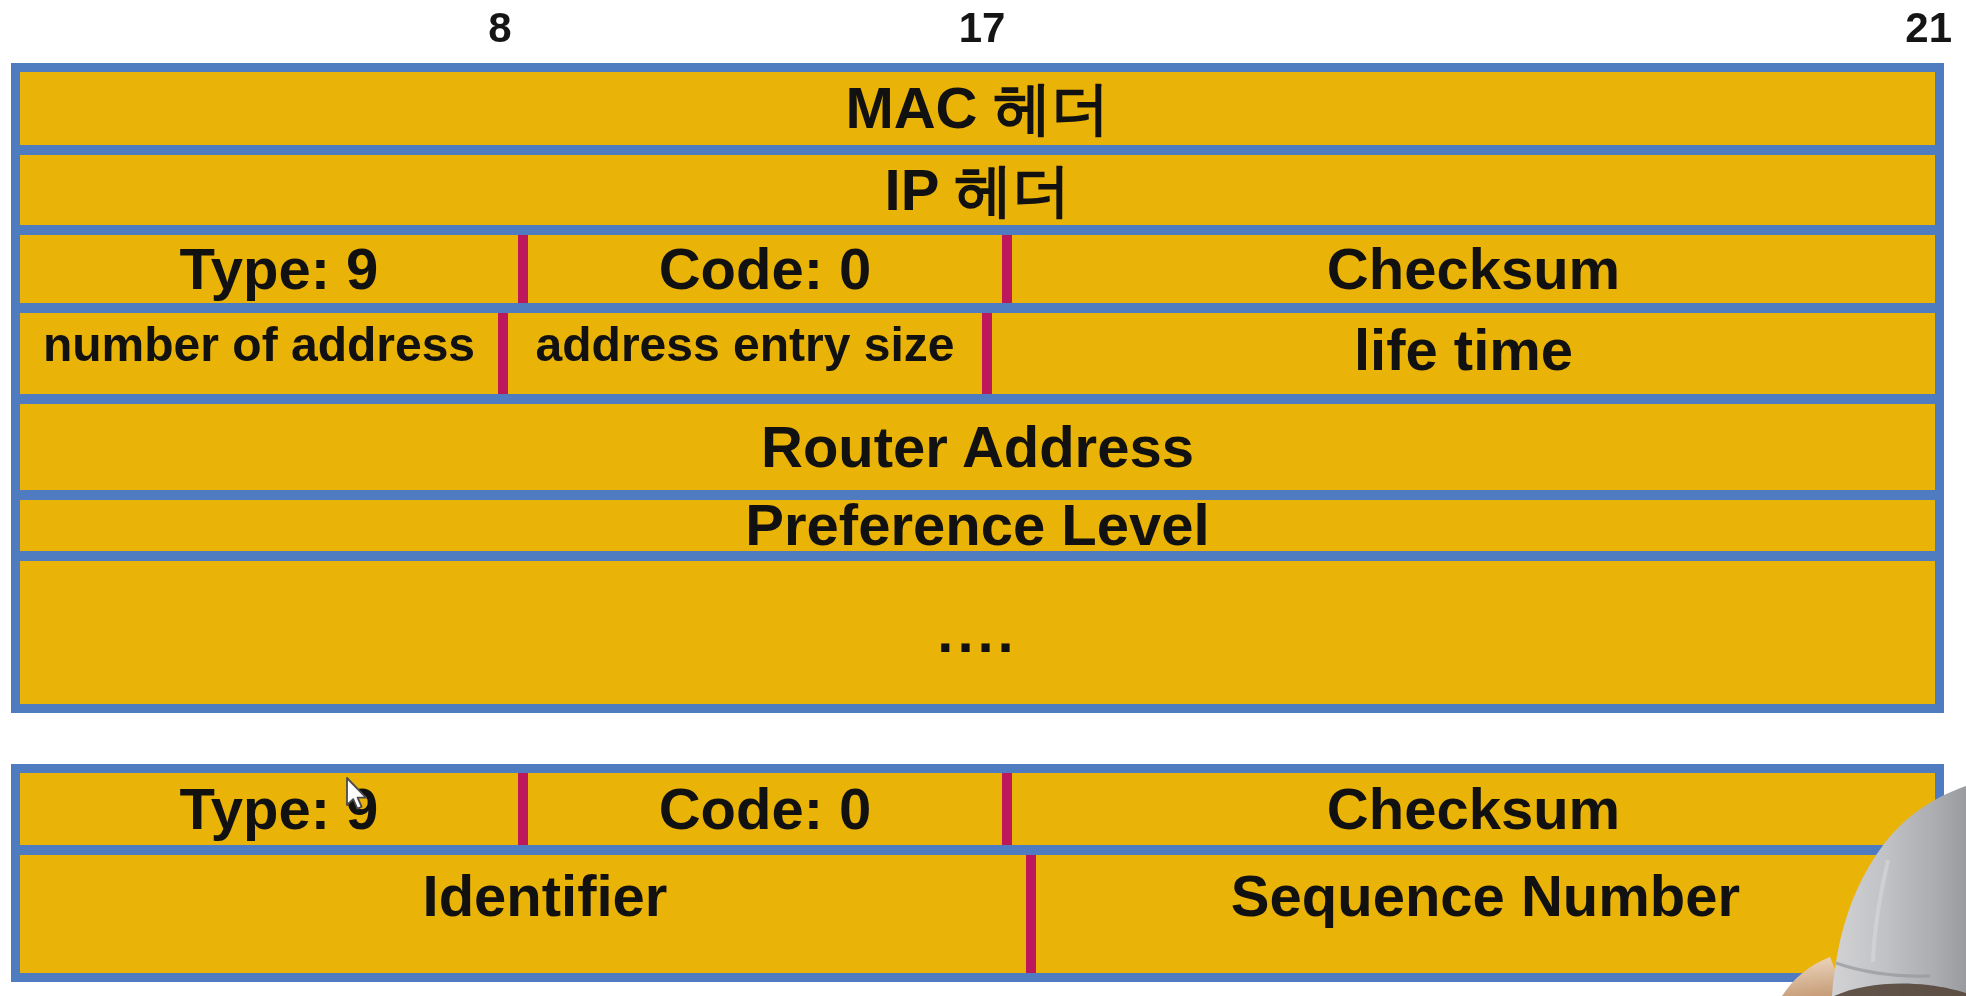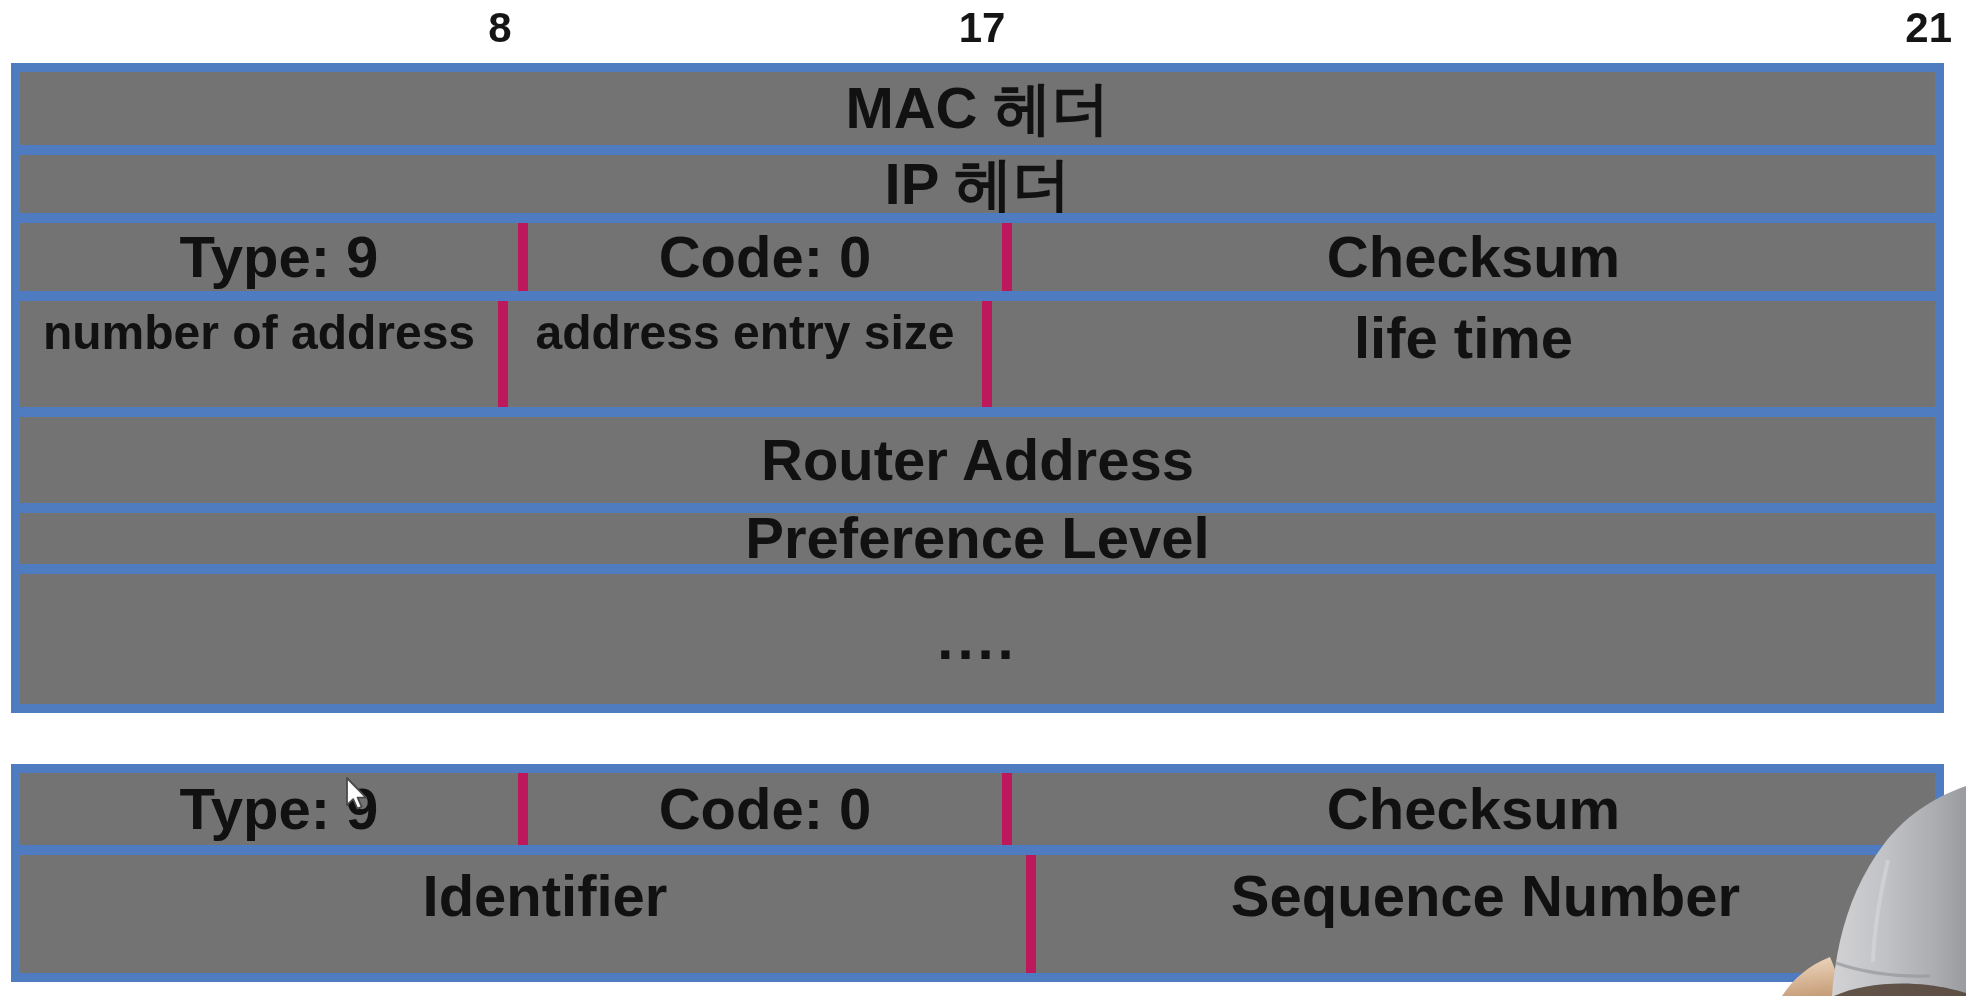--- a/index.html
+++ b/index.html
@@ -12,41 +12,41 @@
   
   .ruler-label{
     position:absolute;top:4px;font-size:42px;font-weight:bold;color:#151515;
   }
   .ruler-8{left:500px;transform:translateX(-50%);}
   .ruler-16{left:982px;transform:translateX(-50%);}
   .ruler-31{right:14px;}
   
   .ptable{
     position:absolute;left:11px;width:1933px;box-sizing:border-box;
-    border:9px solid #4f7bc1;background:#737373;
+    border:9px solid #4f7bc1;background:#eab308;
     display:flex;flex-direction:column;
   }
   .t1{top:63px;height:650px;}
   .t2{top:764px;height:218px;}
   .prow{box-sizing:border-box;flex:0 0 auto;display:flex;}
   .prow + .prow{border-top:10px solid #4f7bc1;}
   .prow.grow{flex:1 1 auto;}
   .cols3{display:grid;grid-template-columns:478px 484px 1fr;}
   .cols2{display:grid;grid-template-columns:962px 1fr;padding-left:44px;}
   .cell{
     box-sizing:border-box;display:flex;align-items:center;justify-content:center;
     font-size:58px;font-weight:bold;line-height:1.15;white-space:nowrap;
   }
   .cols3 .cell + .cell, .cols2 .cell + .cell{border-left:10px solid #be185d;}
   .cell.small{font-size:48px;}
   .cell.top{align-items:flex-start;}
   .r-mac{height:73px;}
-  .r-ip{height:68px;}
+  .r-ip{height:80px;}
   .r-tcc{height:78px;padding-left:20px;}
-  .r-num{height:116px;}
+  .r-num{height:91px;}
   .r-num .cell{padding-top:4px;}
   .r-router{height:96px;}
   .r-pref{height:61px;}
   .r-dots{letter-spacing:4px;}
   .t2 .r-tcc{height:72px;}
   .t2 .r-idseq .cell{padding-top:8px;}
   
   .cursor{position:absolute;left:346px;top:777px;z-index:30;}
   
   .presenter{position:absolute;right:0;bottom:0;z-index:20;line-height:0;}

